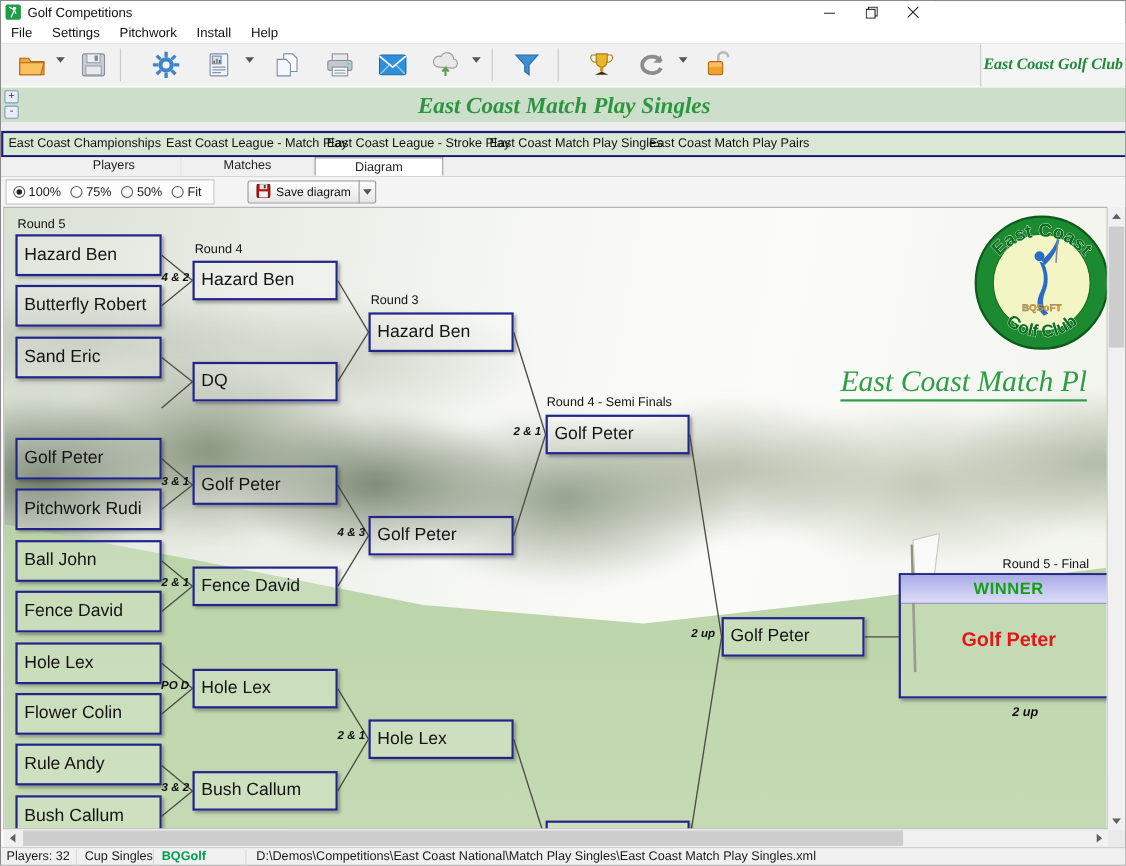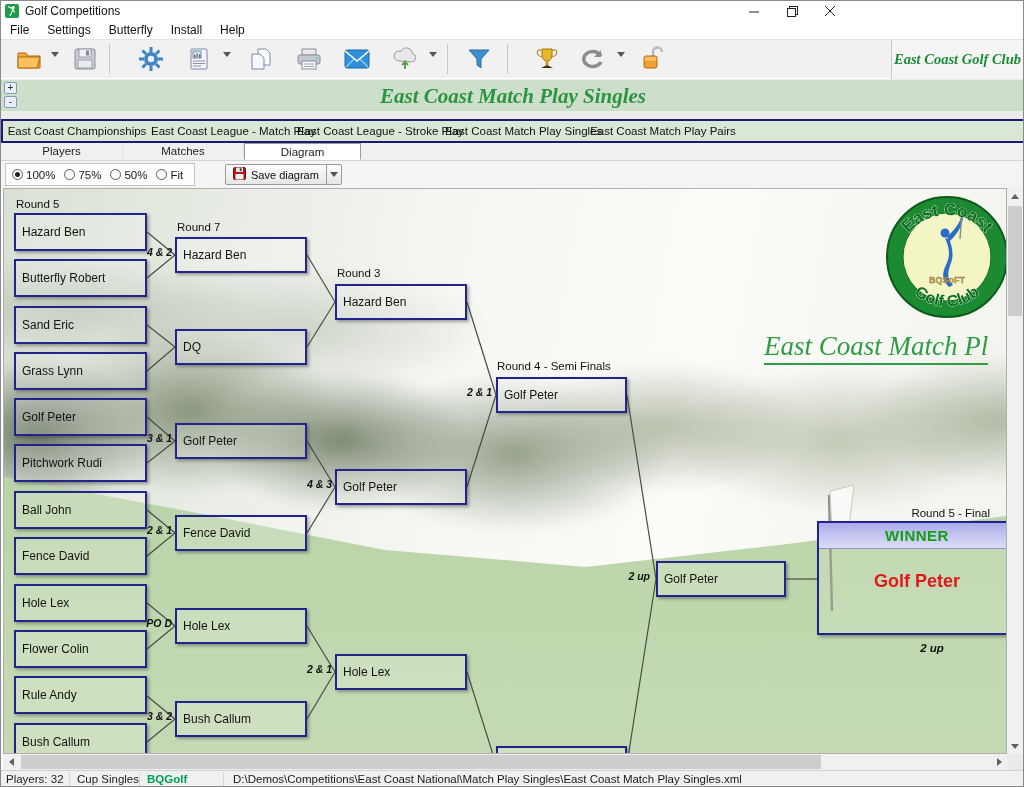--- a/index.html
+++ b/index.html
@@ -32,21 +32,21 @@
   .banner { position:absolute; left:0; top:78px; width:1024px; height:32px; background:#cddecb; border-top:1px solid #e8efe6; }
   .banner-title { width:100%; text-align:center; font-family:"Liberation Serif", serif; font-style:italic; font-weight:bold; font-size:21px; color:#2b9540; line-height:32px; }
   .spin-btn { position:absolute; left:3px; width:13px; height:12px; background:#e9eef6; border:1px solid #7f9db9; font-size:10px; line-height:10px; text-align:center; color:#333; border-radius:2px; }
   .strip { position:absolute; left:0; top:110px; width:1024px; height:8px; background:#ececec; }
 
   
   .comp-tabs { position:absolute; left:0; top:118px; width:1024px; height:24px; background:#d9e8d5; border:2px solid #1b1b74; display:flex; align-items:center; }
   .comp-tab { font-size:11.5px; color:#101010; text-align:center; line-height:20px; white-space:nowrap; }
 
   
-  .view-tabs { position:absolute; left:0; top:142px; width:1024px; height:18px; background:#f0f0f0; display:flex; border-bottom:1px solid #d5d5d5; }
+  .view-tabs { position:absolute; left:0; top:142px; width:1024px; height:18px; background:#f0f0f0; display:flex; border-bottom:1px solid #d5d5d5;padding-left:42px; }
   .view-tab { font-size:11.5px; color:#222; text-align:center; line-height:17px; }
   .view-tab.plain { border-right:1px solid #e2e2e2; }
   .view-tab.selected { background:#fff; border:1px solid #9a9a9a; border-bottom:1px solid #fff; }
 
   
   .controls-row { position:absolute; left:0; top:160px; width:1024px; height:27px; background:#f4f4f4; }
   .zoom-group { position:absolute; left:4px; top:2px; width:190px; height:23px; background:#fdfdfd; border:1px solid #c3c3c3; display:flex; align-items:center; padding-left:6px; gap:9px; }
   .radio-opt { display:flex; align-items:center; gap:3px; font-size:11.5px; color:#1a1a1a; }
   .radio-circ { width:11px; height:11px; border-radius:50%; border:1px solid #5a5a5a; background:#fff; position:relative; }
   .radio-circ.checked::after { content:""; position:absolute; left:2px; top:2px; width:5px; height:5px; border-radius:50%; background:#222; }
@@ -69,21 +69,21 @@
       radial-gradient(ellipse 200px 90px at 95% 58%, rgba(120,136,104,.55), transparent 72%),
       radial-gradient(ellipse 260px 80px at 30% 30%, rgba(150,160,140,.35), transparent 75%),
       radial-gradient(ellipse 240px 70px at 10% 25%, rgba(140,152,130,.4), transparent 75%); }
   .bg-grass { position:absolute; inset:0;
     background:linear-gradient(to bottom, rgba(167,195,144,0) 0, #a9c795 26px, #b9d3a7 46%, #c5dab4 100%);
     clip-path:polygon(0 51%, 18% 57%, 38% 64%, 58% 67%, 78% 63%, 100% 58%, 100% 100%, 0 100%); }
 
   .round-label { position:absolute; font-size:11.5px; color:#111; white-space:nowrap; }
   .pbox { position:absolute; border:2px solid #23238c; background:rgba(255,255,255,.18);
     box-shadow:2px 2px 3px rgba(50,50,50,.42); display:flex; align-items:center; padding-left:6px;
-    font-size:12px; color:#141414; white-space:nowrap; }
+    font-size:16px; color:#141414; white-space:nowrap; }
   .r1 { left:10px; width:133px; height:38px; }
   .rmid { width:132px; height:36px; }
   .score { position:absolute; font-size:10.5px; font-weight:bold; font-style:italic; color:#101010; text-align:right; white-space:nowrap; }
   svg.connectors { position:absolute; left:0; top:0; pointer-events:none; }
 
   .winner-box { position:absolute; left:813px; top:332px; width:200px; height:114px; border:2px solid #23238c;
     background:rgba(255,255,255,.10); box-shadow:2px 2px 3px rgba(50,50,50,.42); }
   .winner-head { height:26px; background:linear-gradient(to bottom,#a9abe7,#c7c8f1 55%,#dcdcf6); border-bottom:1px solid #8f90c9;
     text-align:center; line-height:26px; font-size:15px; font-weight:600; letter-spacing:.5px; color:#13a013; }
   .winner-name { margin-top:22px; text-align:center; font-size:18px; font-weight:bold; color:#e01818; }
@@ -139,21 +139,21 @@
             <line x1="0" y1="0" x2="10" y2="10" stroke="#222"></line>
             <line x1="10" y1="0" x2="0" y2="10" stroke="#222"></line>
           </svg>
         </div>
     </div>
   </div>
 
   <div class="menubar">
     <span class="menu-item">File</span>
     <span class="menu-item">Settings</span>
-    <span class="menu-item">Butterfly</span>
+    <span class="menu-item">Pitchwork</span>
     <span class="menu-item">Install</span>
     <span class="menu-item">Help</span>
   </div>
 
   <div class="toolbar">
     <div class="tbtn" style="left:12px">
       <svg width="26" height="22" viewBox="0 0 26 22">
           <path d="M2 5 h8 l2 3 h12 v12 h-22 z" fill="#f7a832" stroke="#b06a10"></path>
           <path d="M2 9 h22 l-3 11 h-19 z" fill="#fbc15e" stroke="#b06a10"></path>
         </svg>
@@ -359,29 +359,28 @@
           <line x1="623" y1="575" x2="652" y2="390"></line>
         <line x1="782" y1="390" x2="813" y2="390"></line>
       </g>
       <g>
         <line x1="825" y1="306" x2="828" y2="422" stroke="#8f9184" stroke-width="2.4"></line>
         <polygon points="826,302 850,296 844,346 828,342" fill="rgba(250,250,248,0.92)" stroke="#c8c8c0"></polygon>
       </g>
     </svg>
 
     <div class="round-label" style="left:12px; top:9px">Round 5</div>
-    <div class="round-label" style="left:173px; top:32px">Round 7</div>
+    <div class="round-label" style="left:173px; top:32px">Round 4</div>
     <div class="round-label" style="left:333px; top:78px">Round 3</div>
     <div class="round-label" style="left:493px; top:171px">Round 4 - Semi Finals</div>
     <div class="round-label" style="left:886px; top:318px; width:100px; text-align:right">Round 5 - Final</div>
 
     <div class="pbox r1" style="top:24px">Hazard Ben</div>
     <div class="pbox r1" style="top:70px">Butterfly Robert</div>
     <div class="pbox r1" style="top:117px">Sand Eric</div>
-    <div class="pbox r1" style="top:163px">Grass Lynn</div>
     <div class="pbox r1" style="top:209px">Golf Peter</div>
     <div class="pbox r1" style="top:255px">Pitchwork Rudi</div>
     <div class="pbox r1" style="top:302px">Ball John</div>
     <div class="pbox r1" style="top:348px">Fence David</div>
     <div class="pbox r1" style="top:395px">Hole Lex</div>
     <div class="pbox r1" style="top:441px">Flower Colin</div>
     <div class="pbox r1" style="top:487px">Rule Andy</div>
     <div class="pbox r1" style="top:534px">Bush Callum</div>
 
     <div class="pbox rmid" style="left:171px; top:48px">Hazard Ben</div>

